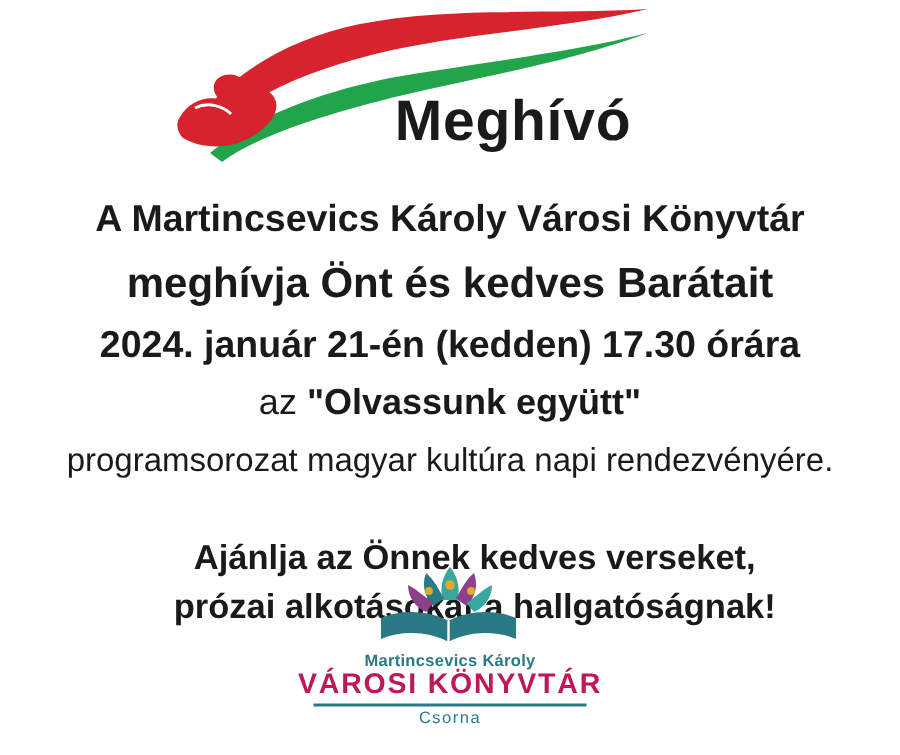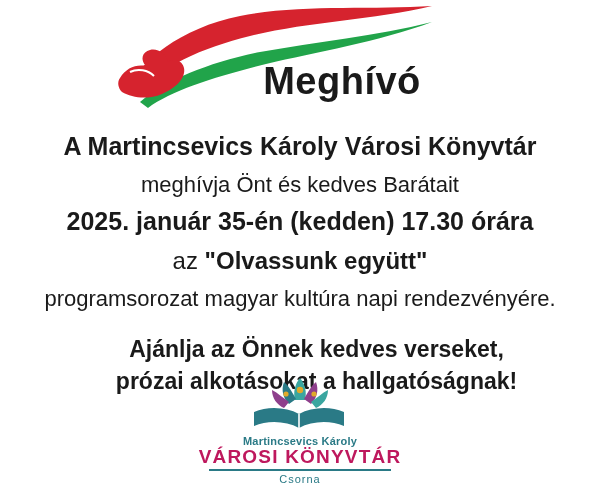--- a/index.html
+++ b/index.html
@@ -53,39 +53,39 @@
   }
   .line {
     margin: 0 0 6px 0;
     line-height: 1.35;
   }
   .l-1 {
     font-size: 25px;
     font-weight: bold;
   }
   .l-2 {
-    font-size: 22px;
-    font-weight: normal;
+    font-size: 28px;
+    font-weight: bold;
   }
   .l-3 {
     font-size: 25px;
     font-weight: bold;
   }
   .l-4 {
     font-size: 24px;
     font-weight: normal;
   }
   .l-4 b { font-weight: bold; }
   .l-5 {
     font-size: 22px;
     font-weight: normal;
   }
   .call-block {
     text-align: center;
-    margin-top: 20px;
+    margin-top: 34px;
     padding-left: 33px;
   }
   .l-6, .l-7 {
     font-size: 23px;
     font-weight: bold;
     line-height: 1.4;
   }
 
   
   .logo-wrap {
@@ -141,21 +141,21 @@
       <path d="M10,76 C16,66 26,62 36,64 C30,58 32,50 40,48 C48,46 56,52 58,60 C64,56 72,58 74,66 C76,76 66,86 52,92 C38,98 22,96 12,90 C8,86 7,80 10,76 Z" fill="#d6232e"></path>
       <path d="M20,70 C28,66 38,68 44,74" stroke="#ffffff" stroke-width="2" fill="none"></path>
     </svg>
 
     <div class="title">Meghívó</div>
   </div>
 
   <div class="body-block">
     <p class="line l-1">A Martincsevics Károly Városi Könyvtár</p>
     <p class="line l-2">meghívja Önt és kedves Barátait</p>
-    <p class="line l-3">2025. január 35-én (kedden) 17.30 órára</p>
+    <p class="line l-3">2024. január 21-én (kedden) 17.30 órára</p>
     <p class="line l-4">
       <span>az </span><b>"Olvassunk együtt"</b>
     </p>
     <p class="line l-5">programsorozat magyar kultúra napi rendezvényére.</p>
   </div>
 
   <div class="call-block">
     <div class="l-6">Ajánlja az Önnek kedves verseket,</div>
     <div class="l-7">prózai alkotásokat a hallgatóságnak!</div>
   </div>

